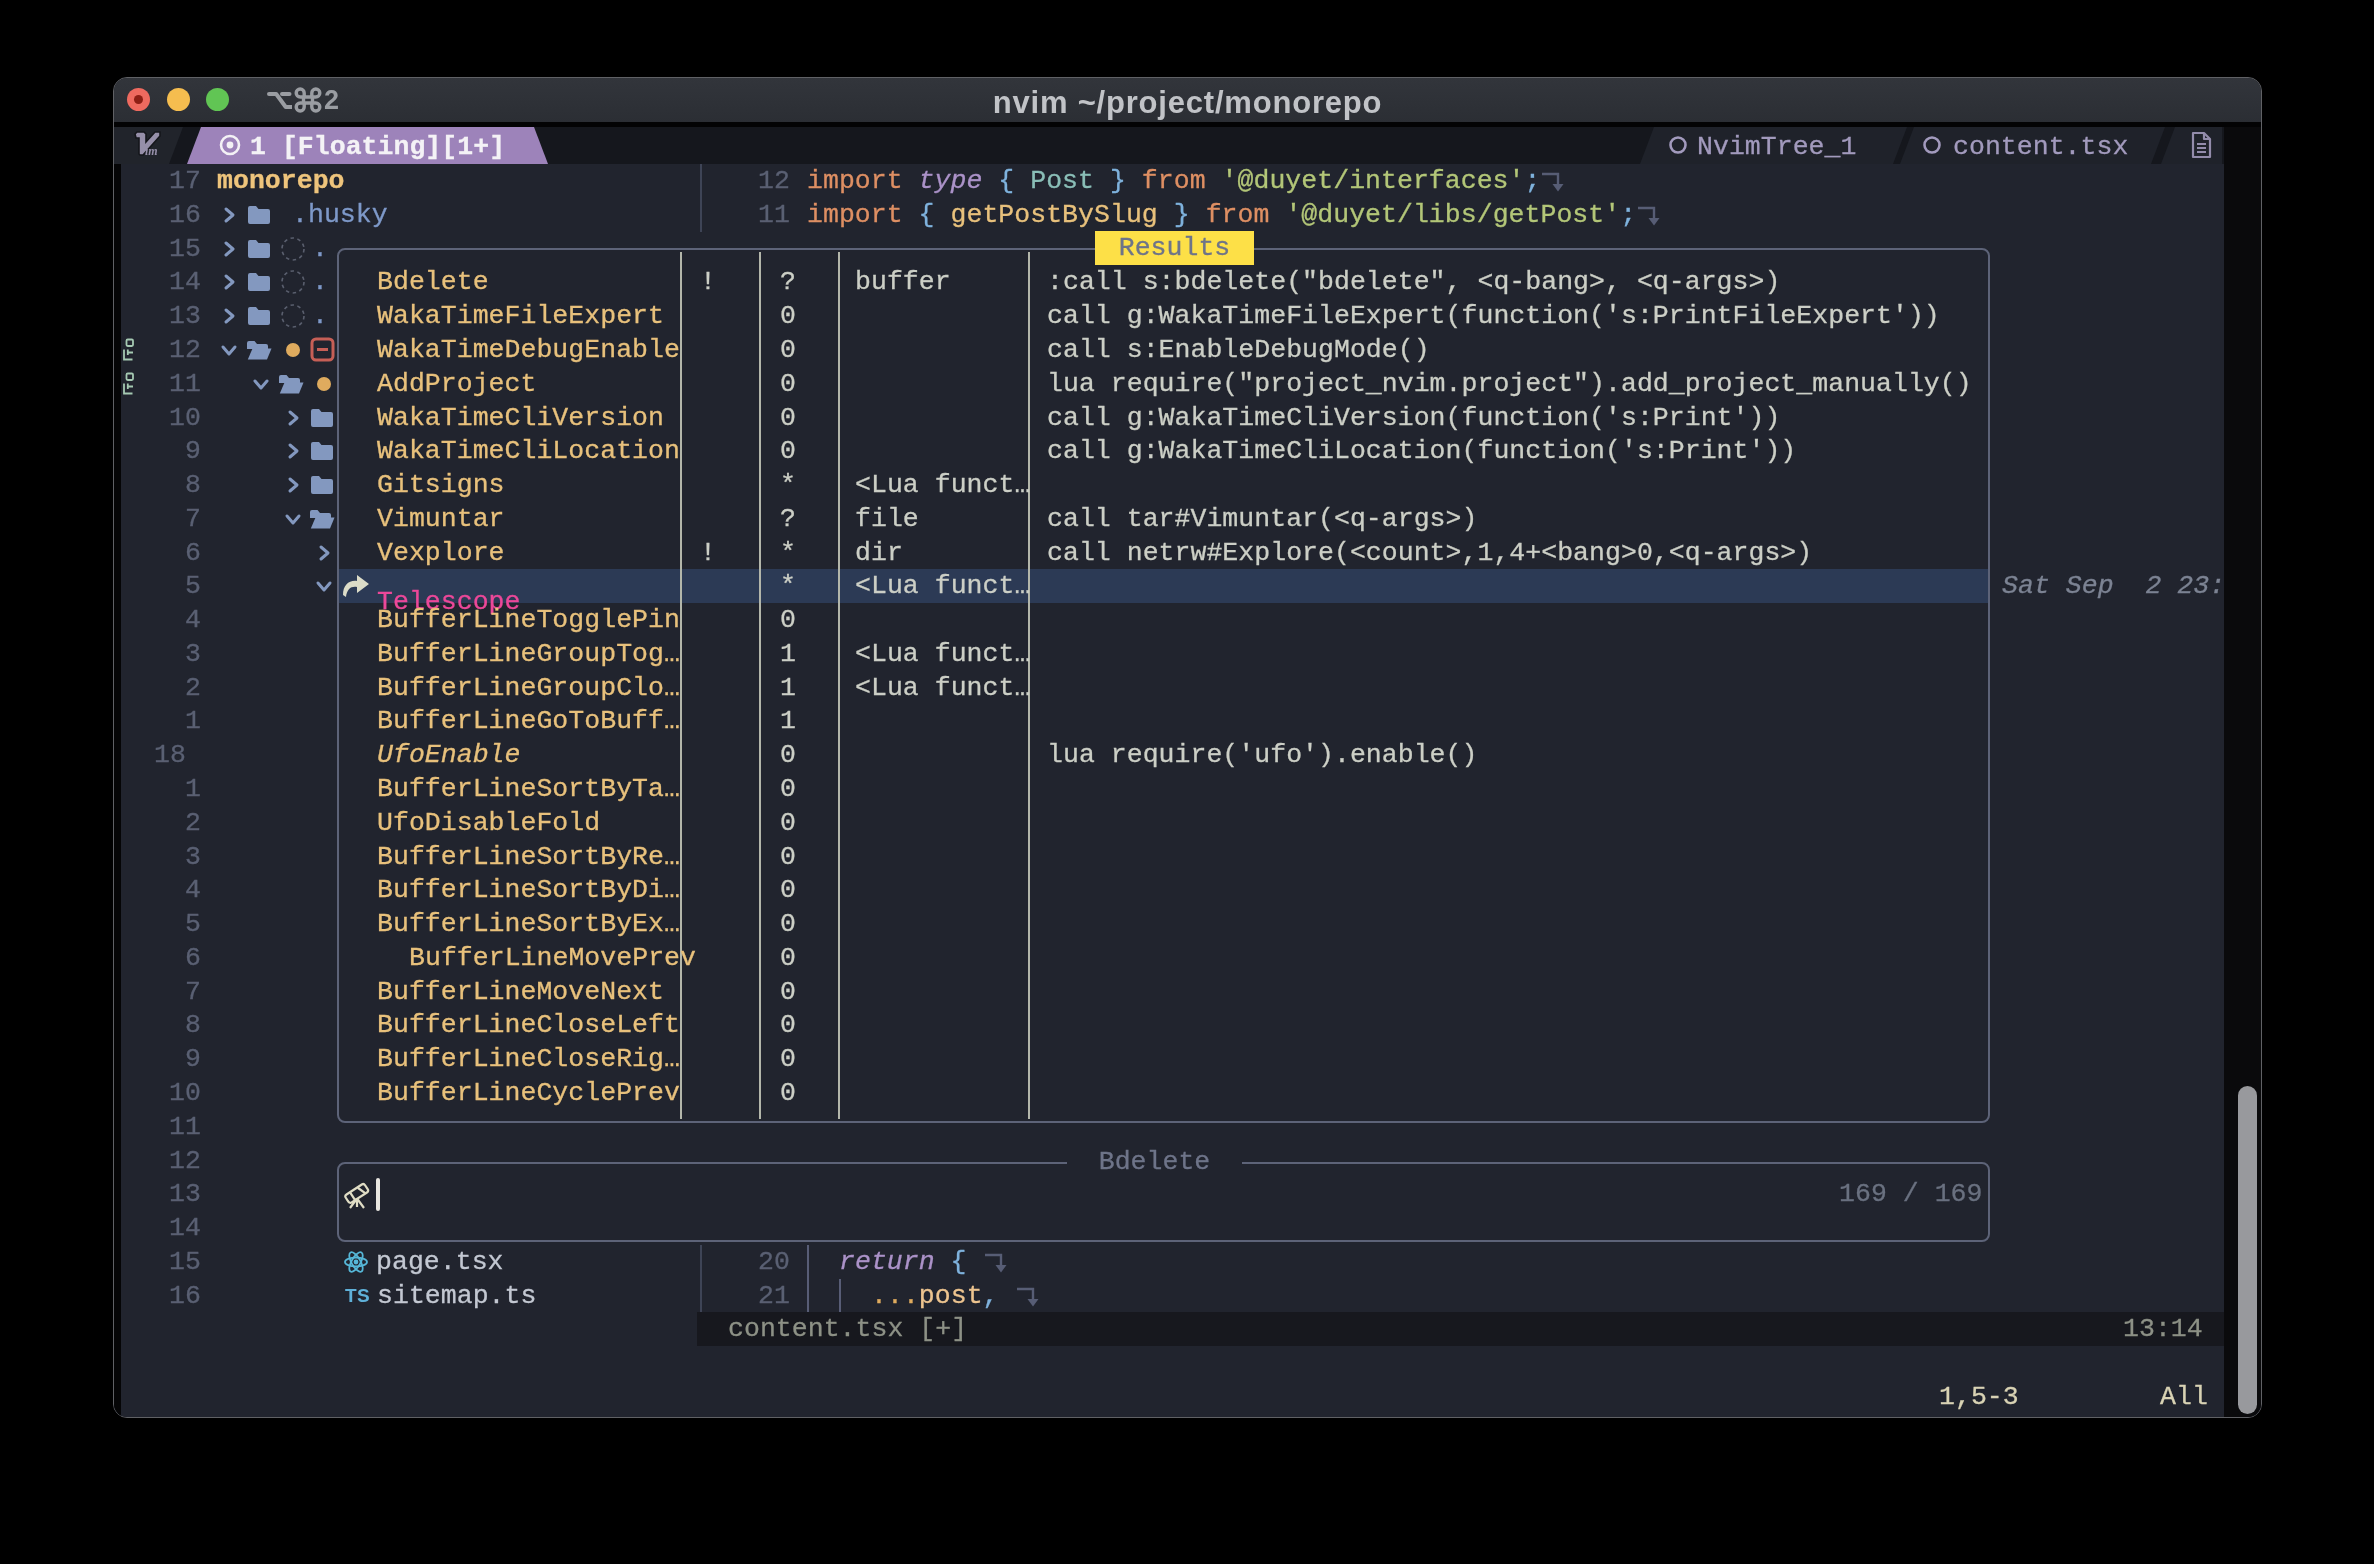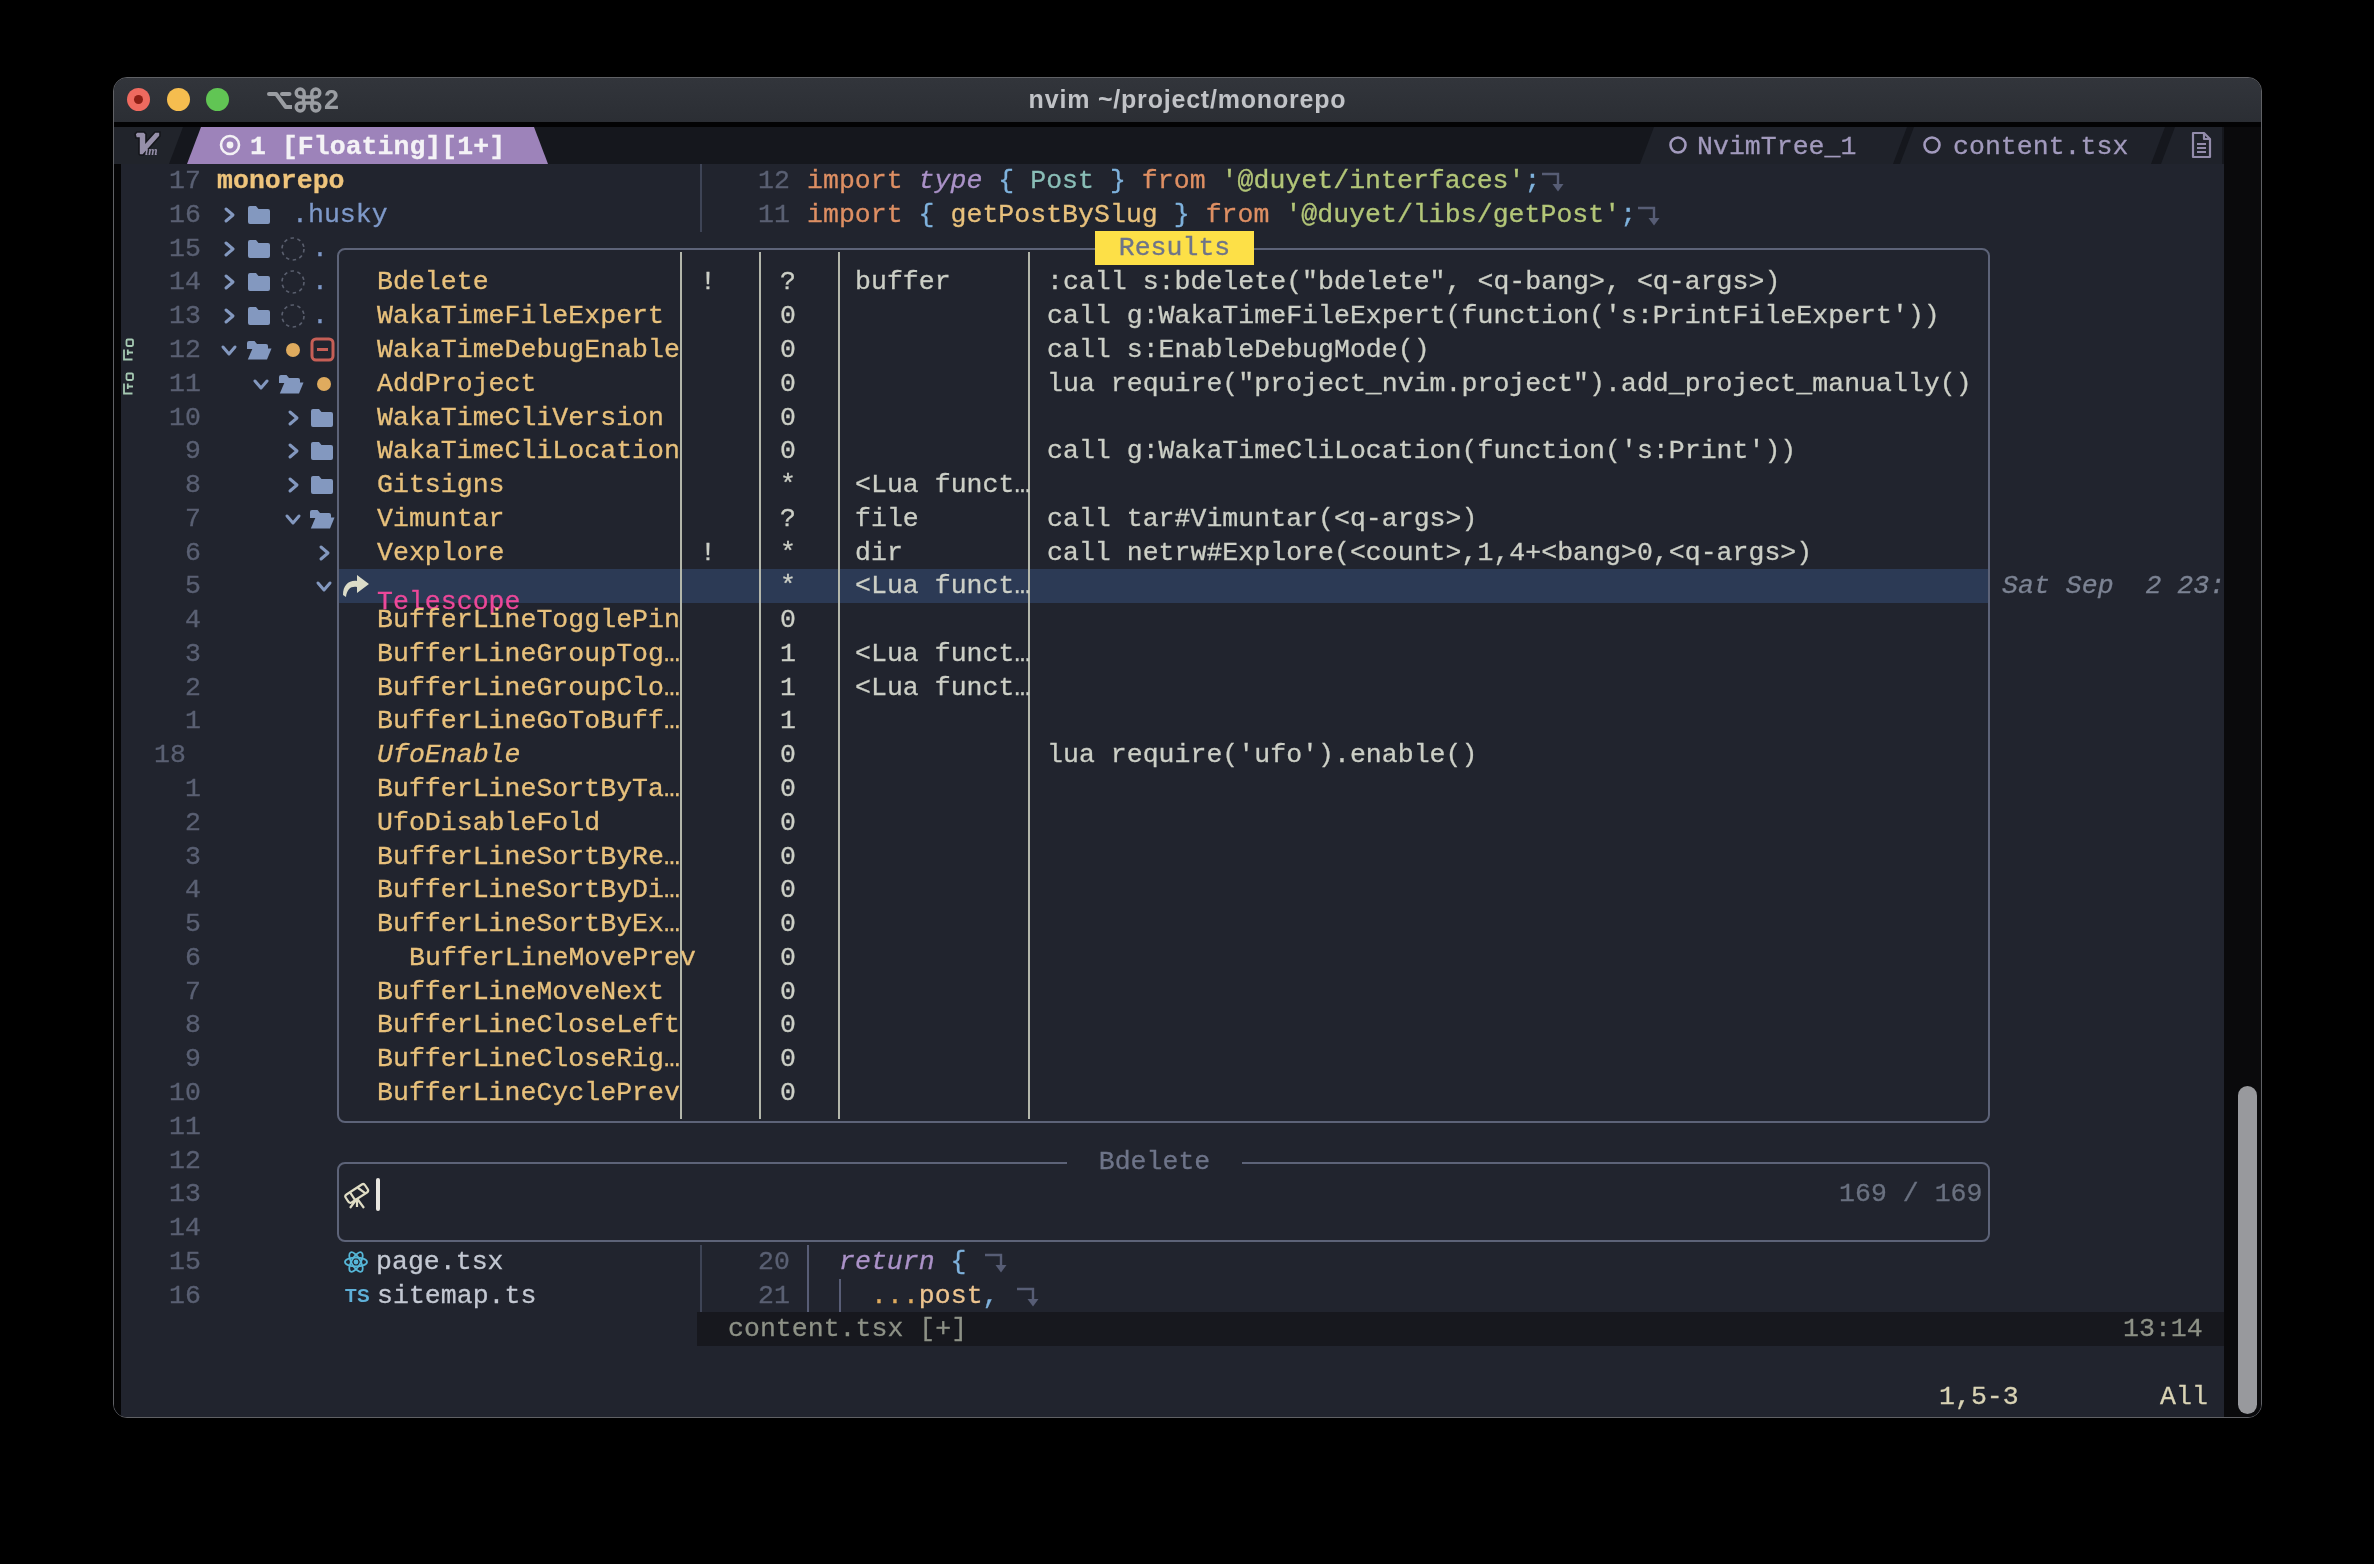--- a/index.html
+++ b/index.html
@@ -12,21 +12,21 @@
 <div style="position:absolute;left:266px;top:87px;line-height:0;"><span style="display:inline-flex;align-items:center;gap:2px;">
             <svg width="26" height="26" viewBox="0 0 26 26">
               <path d="M3 7 h7.2 l9.5 13 h6" fill="none" stroke="#9a9da2" stroke-width="4" stroke-linecap="round" stroke-linejoin="round"></path>
               <path d="M16 7 h7.5" fill="none" stroke="#9a9da2" stroke-width="4" stroke-linecap="round"></path>
             </svg>
             <svg width="28" height="26" viewBox="0 0 28 26">
               <path d="M9.5 10 h9 v6 h-9 z M9.5 10 H6.2 a4 4 0 1 1 4-4 V10 m8.3 0 h3.3 a4 4 0 1 0-4-4 V10 M9.5 16 H6.2 a4 4 0 1 0 4 4 V16 m8.3 0 h3.3 a4 4 0 1 1-4 4 V16" fill="none" stroke="#9a9da2" stroke-width="3.4"></path>
             </svg>
             <span class="k2">2</span>
           </span></div>
-<div class="sans" style="position:absolute;left:113px;top:85px;width:2149px;height:30px;text-align:center;font-weight:bold;font-size:25px;letter-spacing:0.8px;color:#c1c3c7;">nvim ~/project/monorepo</div>
+<div class="sans" style="position:absolute;left:113px;top:85px;width:2149px;height:30px;text-align:center;font-weight:bold;font-size:31px;letter-spacing:0.8px;color:#c1c3c7;">nvim ~/project/monorepo</div>
 <div style="position:absolute;left:113px;top:122px;width:2149px;height:5px;background:#030304;"></div>
 <div style="position:absolute;left:113px;top:127px;width:2149px;height:37px;background:#15171d;"></div>
 <div style="position:absolute;left:113px;top:127px;width:76px;height:37px;background:#21242b;clip-path:polygon(0 0, 70px 0, 56px 100%, 0 100%);"></div>
 <div style="position:absolute;left:133px;top:130px;line-height:0;"><svg width="28" height="28" viewBox="0 0 28 28">
             <path d="M2 4 L4 2 H11 L13 4 V12 L22 2 H27 V6 L10 25 H7 L6 24 V8 H3 Z" fill="#968fa9" stroke="#15161b" stroke-width="1.6"></path>
             <text x="12" y="25" font-family="Liberation Serif" font-weight="bold" font-style="italic" font-size="12" fill="#968fa9">im</text>
           </svg></div>
 <div style="position:absolute;left:187px;top:127px;width:361px;height:37px;background:#9d83ba;clip-path:polygon(14px 0, 347px 0, 100% 100%, 0 100%);"></div>
 <div style="position:absolute;left:218px;top:133px;line-height:0;"><svg width="24" height="24" viewBox="0 0 24 24">
             <circle cx="12" cy="12" r="9" fill="none" stroke="#f3f1f5" stroke-width="2.6"></circle>
@@ -254,20 +254,21 @@
 <div class="m" style="position:absolute;left:780px;top:299px;color:#cccfc6;">0</div>
 <div class="m" style="position:absolute;left:1047px;top:299px;color:#cccfc6;">call g:WakaTimeFileExpert(function('s:PrintFileExpert'))</div>
 <div class="m" style="position:absolute;left:377px;top:333px;color:#e8c17c;">WakaTimeDebugEnable</div>
 <div class="m" style="position:absolute;left:780px;top:333px;color:#cccfc6;">0</div>
 <div class="m" style="position:absolute;left:1047px;top:333px;color:#cccfc6;">call s:EnableDebugMode()</div>
 <div class="m" style="position:absolute;left:377px;top:367px;color:#e8c17c;">AddProject</div>
 <div class="m" style="position:absolute;left:780px;top:367px;color:#cccfc6;">0</div>
 <div class="m" style="position:absolute;left:1047px;top:367px;color:#cccfc6;">lua require("project_nvim.project").add_project_manually()</div>
 <div class="m" style="position:absolute;left:377px;top:401px;color:#e8c17c;">WakaTimeCliVersion</div>
 <div class="m" style="position:absolute;left:780px;top:401px;color:#cccfc6;">0</div>
+<div class="m" style="position:absolute;left:1047px;top:401px;color:#cccfc6;">call g:WakaTimeCliVersion(function('s:Print'))</div>
 <div class="m" style="position:absolute;left:377px;top:434px;color:#e8c17c;">WakaTimeCliLocation</div>
 <div class="m" style="position:absolute;left:780px;top:434px;color:#cccfc6;">0</div>
 <div class="m" style="position:absolute;left:1047px;top:434px;color:#cccfc6;">call g:WakaTimeCliLocation(function('s:Print'))</div>
 <div class="m" style="position:absolute;left:377px;top:468px;color:#e8c17c;">Gitsigns</div>
 <div class="m" style="position:absolute;left:780px;top:468px;color:#cccfc6;">*</div>
 <div class="m" style="position:absolute;left:855px;top:468px;color:#cccfc6;">&lt;Lua funct…</div>
 <div class="m" style="position:absolute;left:377px;top:502px;color:#e8c17c;">Vimuntar</div>
 <div class="m" style="position:absolute;left:780px;top:502px;color:#cccfc6;">?</div>
 <div class="m" style="position:absolute;left:855px;top:502px;color:#cccfc6;">file</div>
 <div class="m" style="position:absolute;left:1047px;top:502px;color:#cccfc6;">call tar#Vimuntar(&lt;q-args&gt;)</div>

